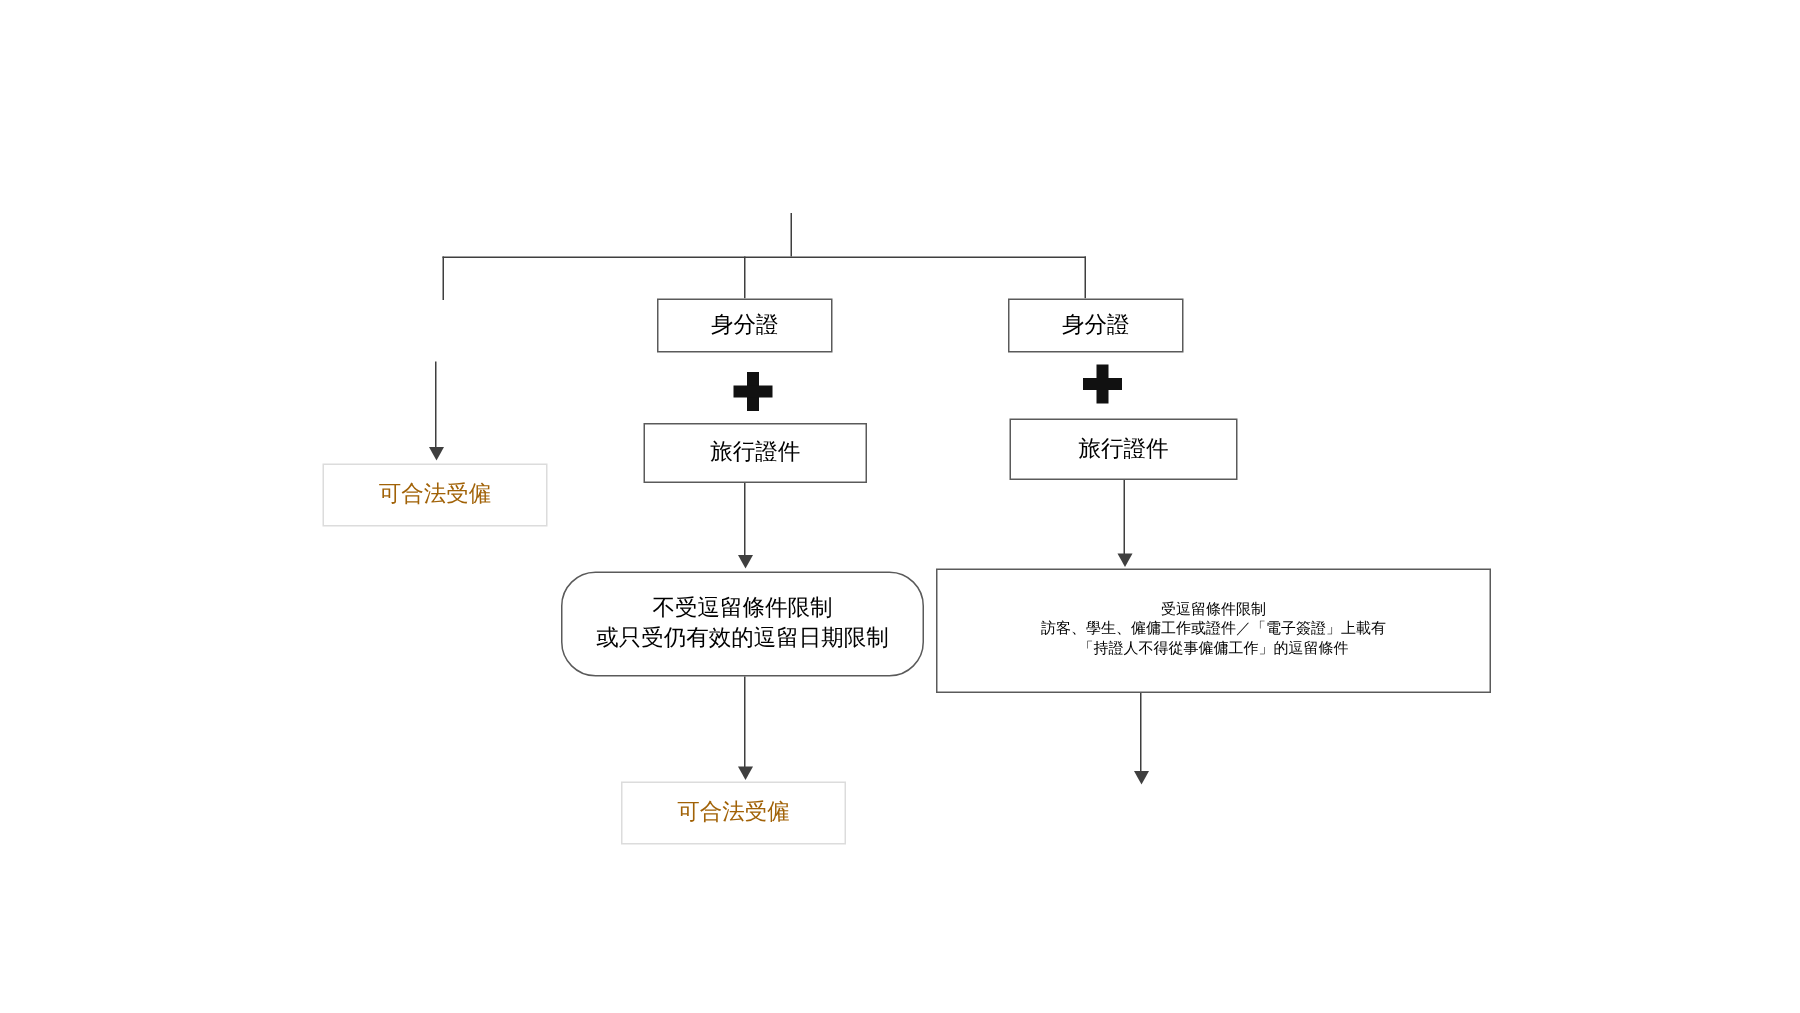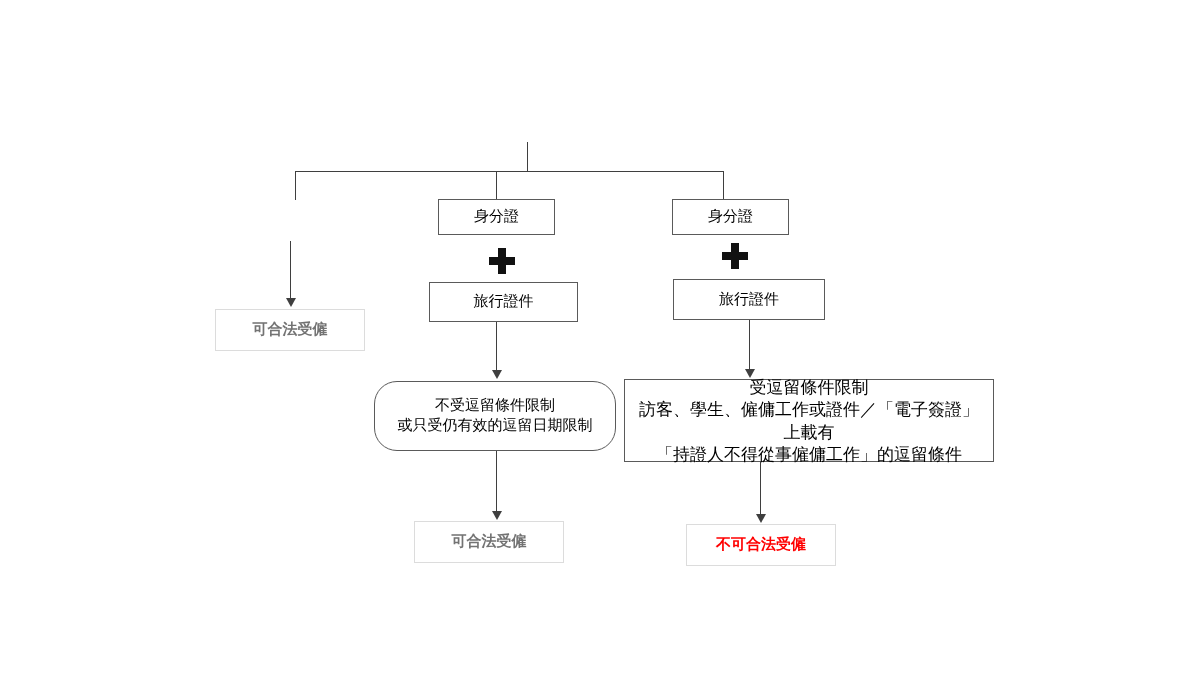--- a/index.html
+++ b/index.html
@@ -36,22 +36,22 @@
   }
   .node.light {
     border: 1px solid #dcdcdc;
   }
   .node .txt {
     display: block;
     padding: 0 6px;
     white-space: pre-line;
   }
   .t15 { font-size: 15px; }
-  .t13 { font-size: 17px; }
-  .green { color: #737373; font-weight: 700; }
+  .t13 { font-size: 10px; font-family: Liberation Mono, monospace; }
+  .green { color: #a16207; font-weight: 400; }
   .red   { color: #ff0000; font-weight: 700; }
 
   
   .line-v {
     position: absolute;
     width: 1px;
     background: #3f3f3f;
   }
   .line-h {
     position: absolute;
@@ -149,17 +149,14 @@
 
   <div class="node dark t13" style="left:624px; top:379px; width:370px; height:83px;">
     <span class="txt">受逗留條件限制
 訪客、學生、僱傭工作或證件／「電子簽證」上載有
 「持證人不得從事僱傭工作」的逗留條件</span>
   </div>
 
   <div class="line-v" style="left:760px; top:462px; height:54px;"></div>
   <div class="arrow-head" style="left:756px; top:514px;"></div>
 
-  <div class="node light t15" style="left:686px; top:524px; width:150px; height:42px;">
-    <span class="txt red">不可合法受僱</span>
-  </div>
 
 </div>
 
 </body></html>

